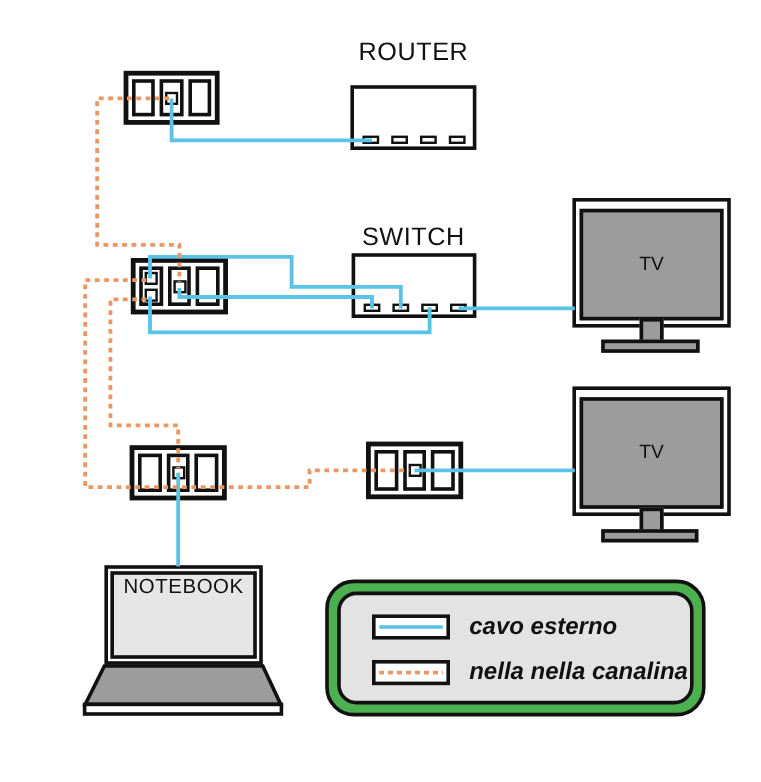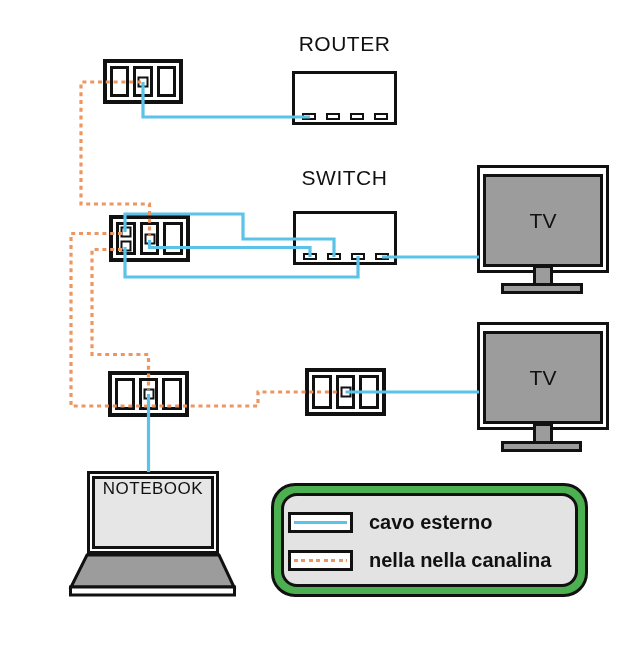--- a/index.html
+++ b/index.html
@@ -7,21 +7,21 @@
     --c-tvgray:#9c9c9c; --c-nbscreen:#e6e6e6; --c-nbbase:#9c9c9c;
     --c-green:#4caf50; --c-panel:#e3e3e3;
   }
   *{box-sizing:border-box; margin:0; padding:0;}
   html,body{width:634px; height:652px; background:#fff; overflow:hidden;
     font-family:"Liberation Sans", sans-serif; color:var(--c-outline);}
   .stage{position:relative; width:634px; height:580px;margin-left:29px;}
 
   .dev-label{position:absolute; text-align:center; font-size:21px; letter-spacing:.5px; color:#111;}
   .router-label{left:248px; top:32px; width:135px;}
-  .switch-label{left:248px; top:166px; width:135px;}
+  .switch-label{left:248px; top:186px; width:135px;}
 
   .netbox{position:absolute; background:#fff; border:3.5px solid var(--c-outline);}
   .router-box{left:263px; top:71px; width:105px; height:54px;}
   .switch-box{left:264px; top:211px; width:104px; height:54px;}
   .rj-port{position:absolute; bottom:2px; width:13.5px; height:7px;
     border:2.5px solid var(--c-outline); background:#fff;}
   .rj-1{left:7px;} .rj-2{left:31px;} .rj-3{left:55px;} .rj-4{left:79px;}
 
   .socket{position:absolute; background:#fff; border:4px solid var(--c-outline);
     padding:3px; display:flex; gap:4px;}
@@ -32,38 +32,38 @@
   .slot{flex:1; border:3px solid var(--c-outline); position:relative; background:#fff;}
   .pport{position:absolute; left:50%; top:50%; transform:translate(-50%,-50%);
     width:11px; height:11px; border:2.5px solid var(--c-outline); background:#fff;}
   .pport.up{top:27%;} .pport.down{top:76%;}
 
   .tv{position:absolute; width:132px; height:108px; background:#fff;
     border:3.5px solid var(--c-outline); padding:6px 3px 3px 3px;}
   .tv-top{left:448px; top:165px;} .tv-bottom{left:448px; top:322px;}
   .tv-screen{width:100%; height:100%; background:var(--c-tvgray);
     border:3px solid var(--c-outline); display:flex; align-items:center; justify-content:center;
-    font-size:21px; color:#111;}
+    font-size:16px; color:#111;}
   .tv-neck{position:absolute; width:20px; background:var(--c-tvgray); border:3px solid var(--c-outline);}
   .tv-neck-top{left:504px; top:265px; height:22px;}
   .tv-neck-bottom{left:504px; top:423px; height:22px;}
   .tv-base{position:absolute; height:11px; background:var(--c-tvgray); border:3px solid var(--c-outline);}
   .tv-base-top{left:472px; top:283px; width:82px;}
   .tv-base-bottom{left:472px; top:441px; width:81px;}
 
   .nb-lid{position:absolute; left:58px; top:471px; width:132px; height:83px;
     background:#fff; border:3.5px solid var(--c-outline); padding:2px;}
   .nb-screen{width:100%; height:100%; background:var(--c-nbscreen);
     border:3px solid var(--c-outline); display:flex; align-items:flex-start; justify-content:center;
     font-size:17px; letter-spacing:.5px; color:#111;}
 
   .legend-outer{position:absolute; left:242px; top:483px; width:317px; height:114px;
     background:var(--c-green); border:3px solid var(--c-outline); border-radius:24px;}
   .legend-inner{position:absolute; inset:7px; background:var(--c-panel);
-    border:3px solid var(--c-outline); border-radius:16px; padding:16px 0 0 4px;}
+    border:3px solid var(--c-outline); border-radius:16px; padding:16px 0 0 26px;font-style:italic;}
   .legend-row{display:flex; align-items:center; height:21px; margin-bottom:17px;}
   .legend-swatch{width:65px; height:21px; background:#fff; border:3px solid var(--c-outline);
     display:flex; align-items:center; justify-content:center;}
   .legend-line{width:53px; height:3.5px;}
   .legend-label{margin-left:16px; font-size:20px; font-weight:bold; line-height:21px; color:#111;}
 
   #cable-layer{position:absolute; left:0; top:0; pointer-events:none;}
   .nb-base-poly{fill:var(--c-nbbase); stroke:var(--c-outline); stroke-width:3;}
   .nb-base-strip{fill:#fff; stroke:var(--c-outline); stroke-width:3;}
 </style>

